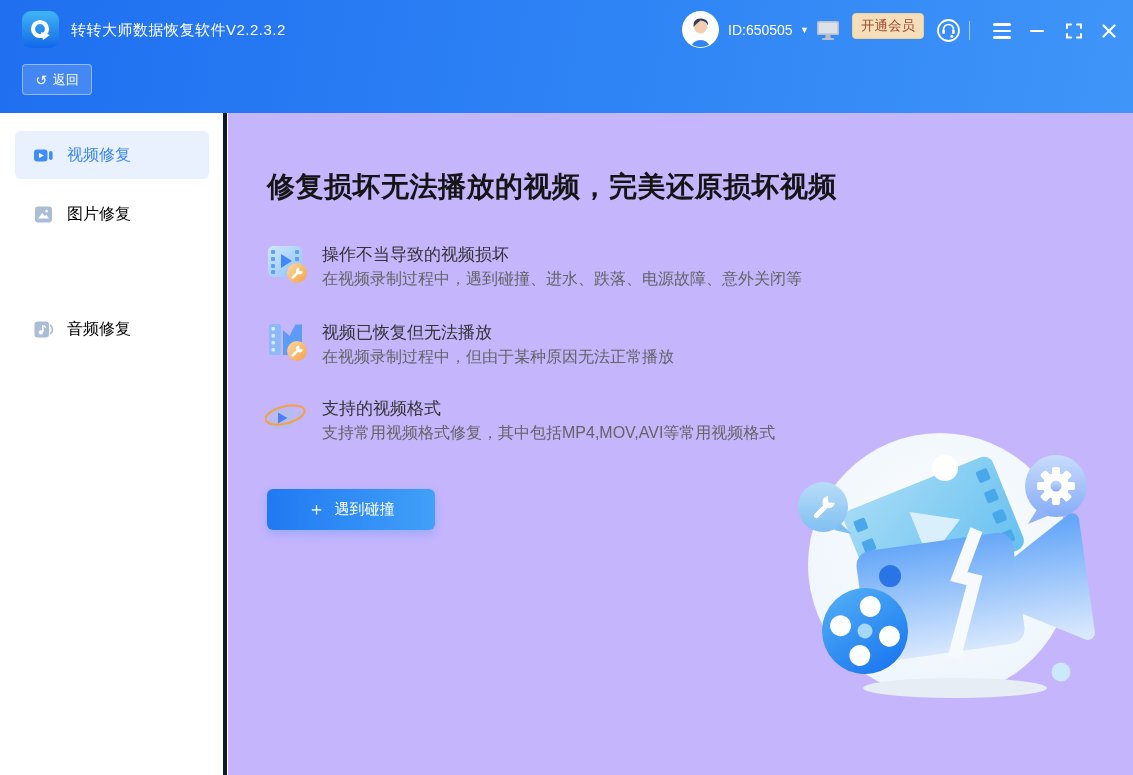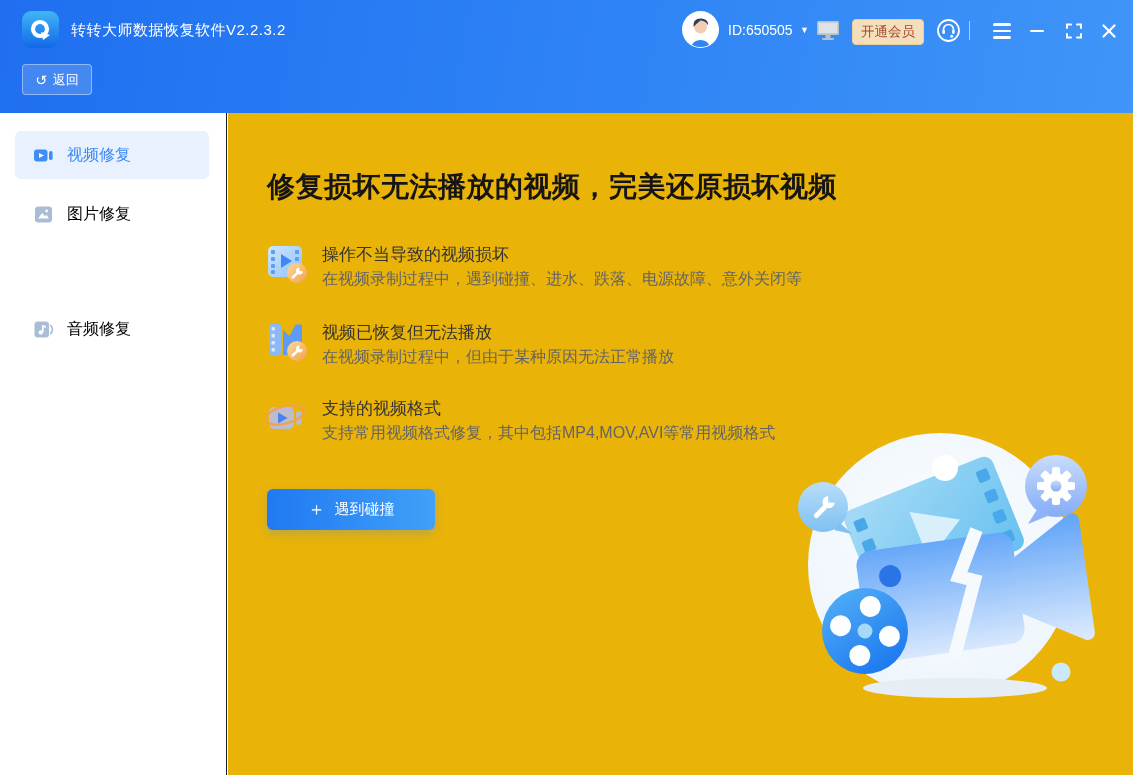--- a/index.html
+++ b/index.html
@@ -12,52 +12,52 @@
   .header { position:absolute; left:0; top:0; width:1133px; height:113px;
             background:linear-gradient(100deg,#1f6ff0 0%,#2f84f5 55%,#3f95f8 100%); }
   .logo { position:absolute; left:22px; top:11px; width:37px; height:37px; border-radius:9px;
           background:linear-gradient(180deg,#41b6f6 0%,#1268e8 100%); display:flex; align-items:center; justify-content:center; }
   .app-title { position:absolute; left:71px; top:21px; color:#fff; font-size:15px; letter-spacing:.5px; }
   .avatar { position:absolute; left:682px; top:11px; width:37px; height:37px; border-radius:50%;
             background:#fff; overflow:hidden; border:1px solid rgba(255,255,255,.8); cursor:pointer; }
   .uid { position:absolute; left:728px; top:22px; color:#fff; font-size:14px; cursor:pointer; }
   .caret { position:absolute; left:800px; top:25px; color:#fff; font-size:9px; cursor:pointer; }
   .monitor { position:absolute; left:816px; top:20px; cursor:pointer; }
-  .vip-btn { position:absolute; left:852px; top:19px; width:72px; height:26px; border-radius:4px;
+  .vip-btn { position:absolute; left:852px; top:13px; width:72px; height:26px; border-radius:4px;
              background:#f5dfba; border:1px solid #eccf9e; color:#a04a34; font-size:13.5px;
              display:flex; align-items:center; justify-content:center; cursor:pointer; }
   .headset { position:absolute; left:936px; top:18px; cursor:pointer; }
   .vsep { position:absolute; left:969px; top:21px; width:1px; height:19px; background:rgba(255,255,255,.55); }
   .winbtn { position:absolute; top:20px; width:22px; height:22px; display:flex; flex-direction:column;
             align-items:center; justify-content:center; cursor:pointer; }
   .hamburger { left:991px; gap:4px; }
   .hamburger i { display:block; width:18px; height:2.4px; border-radius:2px; background:#fff; }
   .btn-min { left:1026px; }
   .btn-min i { display:block; width:14px; height:2.4px; border-radius:2px; background:#fff; }
   .btn-max { left:1063px; }
   .btn-close { left:1098px; }
 
   .back-btn { position:absolute; left:22px; top:64px; width:70px; height:31px; border-radius:4px;
               background:rgba(255,255,255,.16); border:1px solid rgba(255,255,255,.42);
               color:#fff; font-size:13px; display:flex; align-items:center; justify-content:center; gap:6px; cursor:pointer; }
   .back-arrow { font-size:14px; line-height:1; }
 
   
   .sidebar { position:absolute; left:0; top:113px; width:227px; height:662px; background:#fff;
-             border-right:1px solid #0f172a; }
+             border-right:4px solid #0f172a; }
   .side-item { position:absolute; left:15px; width:194px; height:48px; border-radius:6px;
                display:flex; align-items:center; gap:13px; padding-left:18px; cursor:pointer;
                color:#000000; font-size:16px; }
   .side-item .sicon { width:21px; height:21px; color:#a9bdd6; flex:0 0 auto; display:flex; }
   .side-item.active { background:#e8f1fd; color:#3a87f5; }
   .side-item.active .sicon { color:#3f8ef6; }
   .si-0 { top:18px; } .si-1 { top:77px; } .si-2 { top:135px; } .si-3 { top:192px;text-align:right; }
 
   
-  .main { position:absolute; left:228px; top:113px; width:905px; height:662px; background:#eab308; }
+  .main { position:absolute; left:228px; top:113px; width:905px; height:662px; background:#c4b5fd; }
   .heading { position:absolute; left:39px; top:55px; font-size:28px; font-weight:700; color:#151515; letter-spacing:.5px; }
 
   .feature { position:absolute; left:37px; width:620px; }
   .f-0 { top:128px; } .f-1 { top:206px; } .f-2 { top:282px; }
   .f-icon { position:absolute; left:0; top:0; width:44px; height:44px; }
   .f-title { position:absolute; left:57px; top:2px; font-size:17px; color:#333; font-weight:400; }
   .f-desc  { position:absolute; left:57px; top:28px; font-size:16px; color:#646464; }
 
   .add-btn { position:absolute; left:39px; top:376px; width:168px; height:41px; border-radius:6px;
              background:linear-gradient(90deg,#2079f2 0%,#41a0f8 100%);

